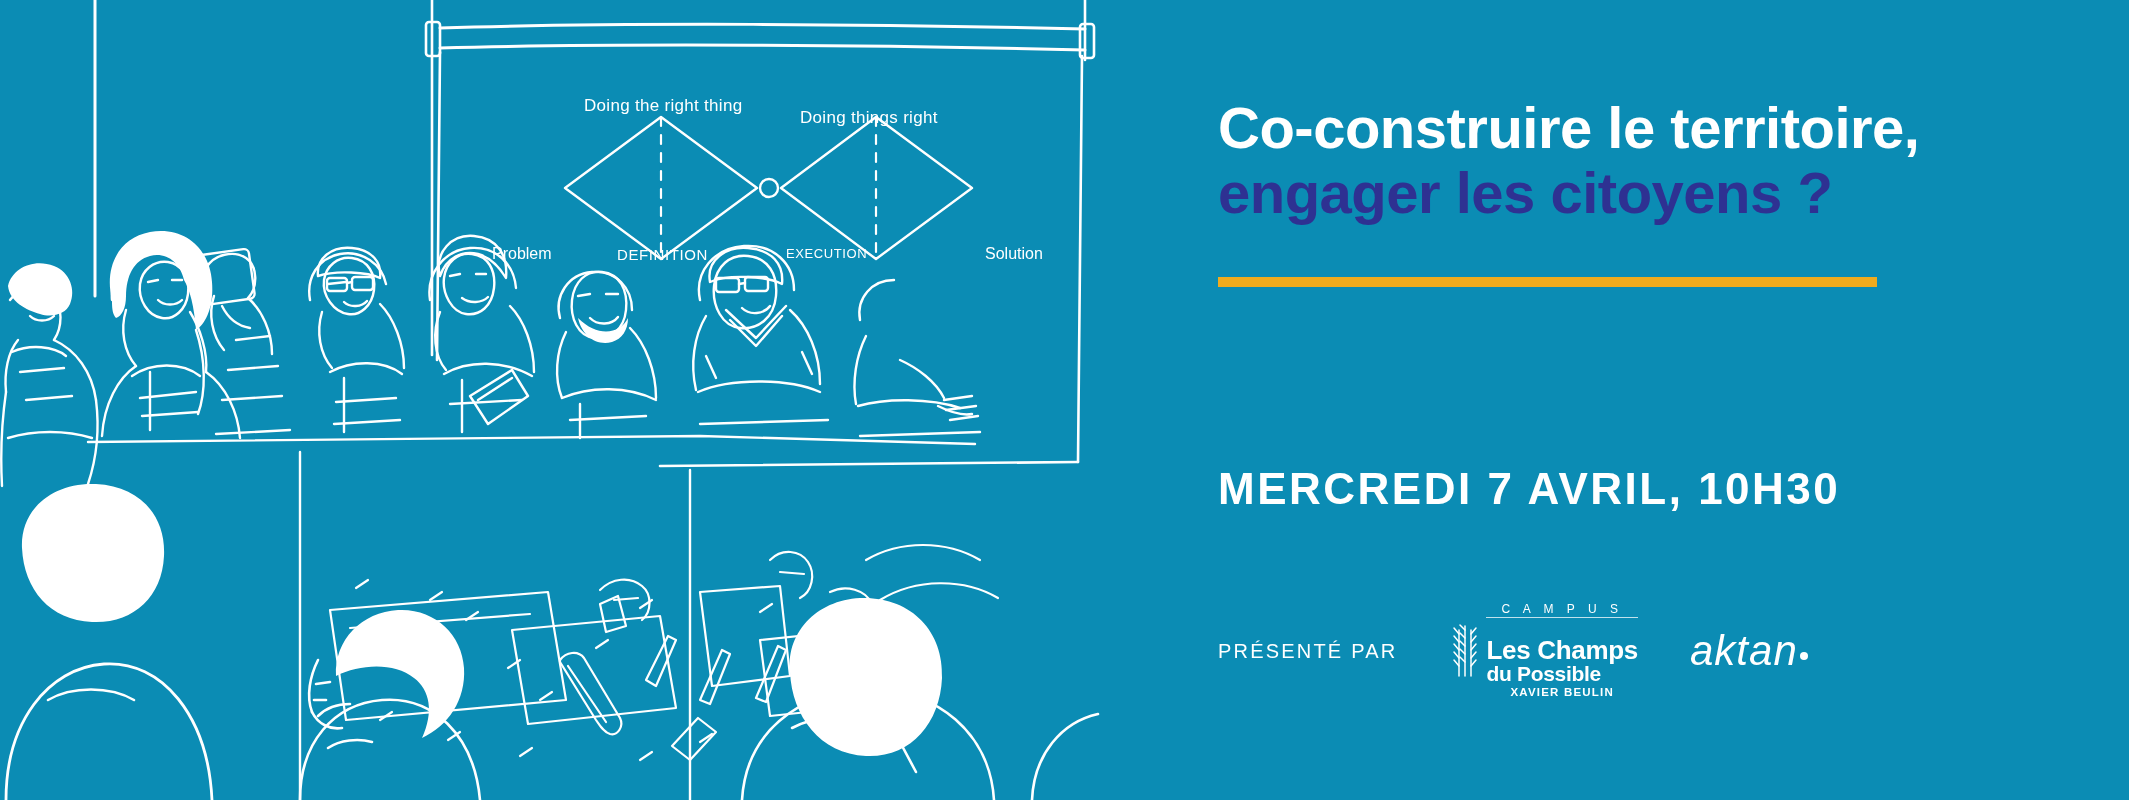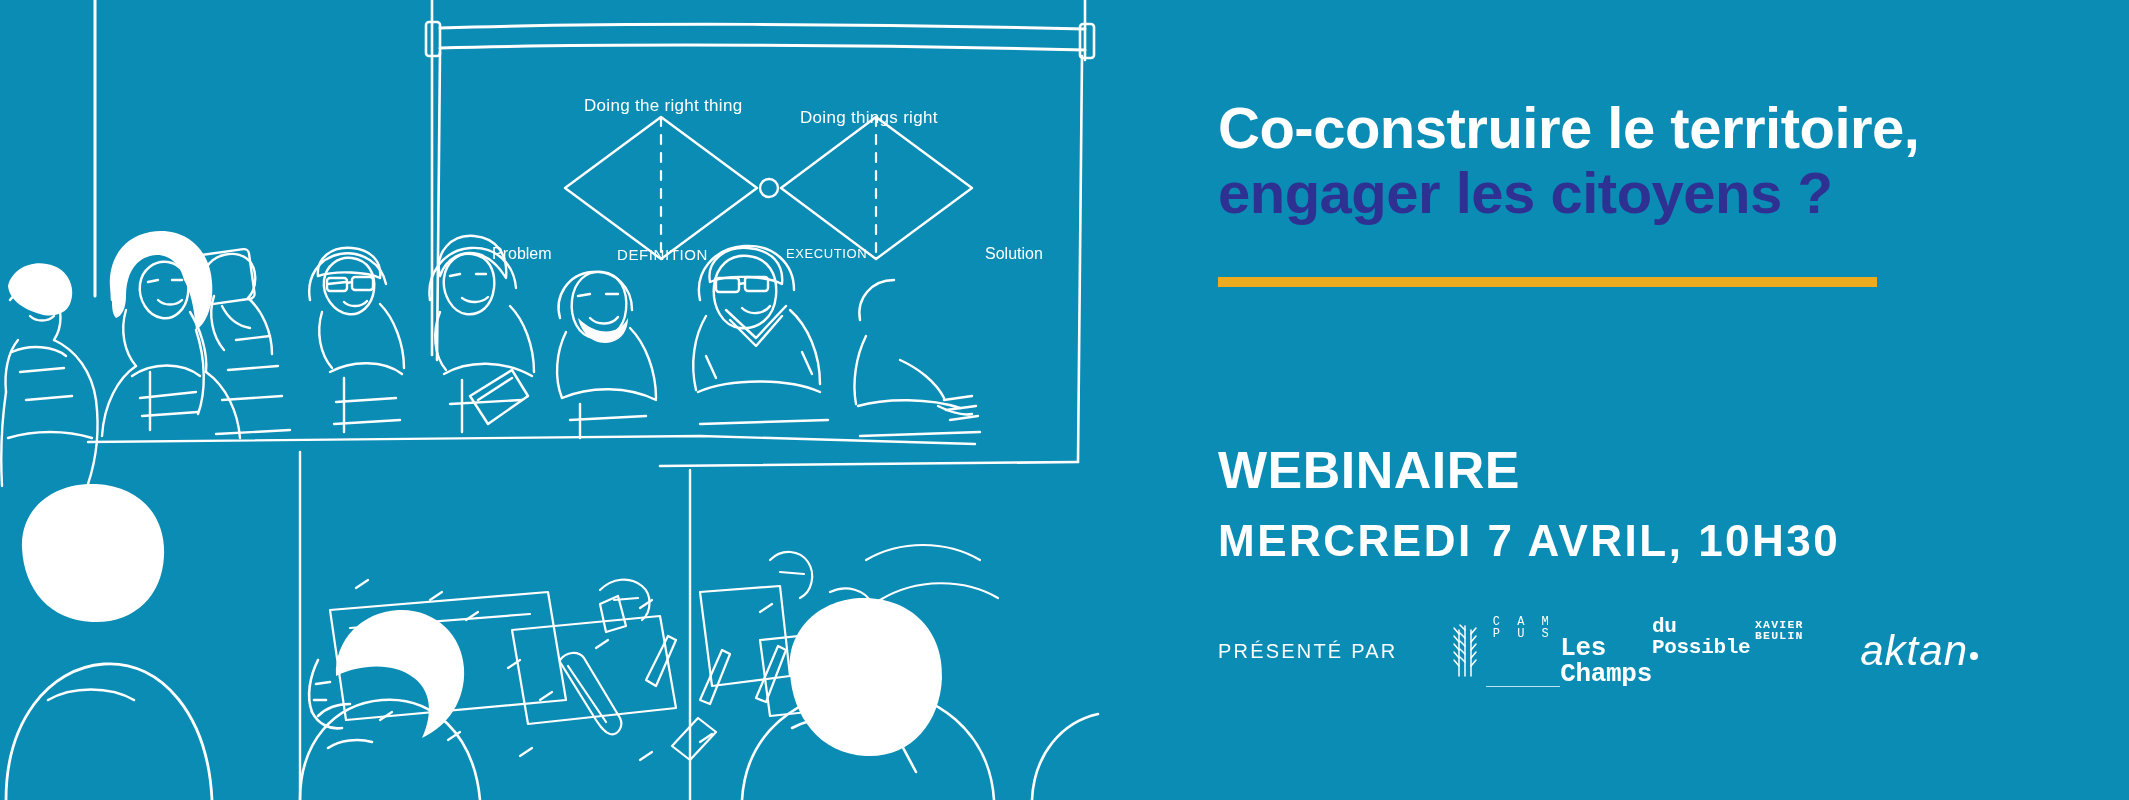--- a/index.html
+++ b/index.html
@@ -74,21 +74,21 @@
   }
   .logo-grdf .bar{
     width:32px;height:7px;background:#ffffff;margin-top:4px;
     margin-left:-4px;
   }
 
   .logo-campus{
     margin-left:54px;display:flex;align-items:center;
   }
   .logo-campus .wheat{flex:0 0 auto;margin-right:5px;}
-  .logo-campus .txt{display:flex;flex-direction:row;line-height:1;font-family:Liberation Mono, monospace;}
+  .logo-campus .txt{display:flex;flex-direction:column;line-height:1;}
   .logo-campus .c1{
     color:#ffffff;font-size:12px;letter-spacing:5px;
     border-bottom:1px solid rgba(255,255,255,.75);padding-bottom:2px;
     text-align:center;
   }
   .logo-campus .c2{
     color:#ffffff;font-weight:bold;font-size:26px;letter-spacing:-0.3px;
     margin-top:19px;
   }
   .logo-campus .c3{
@@ -376,21 +376,20 @@
   <div id="content">
 
     <div class="title-block">
       <div class="title-line l1">Co-construire le territoire,</div>
       <div class="title-line l2">engager les citoyens ?</div>
     </div>
 
     <div class="rule"></div>
 
     <div class="webinar">
-      <div class="big">WEBINAIRE</div>
       <div class="date">MERCREDI 7 AVRIL, 10H30</div>
     </div>
 
     <div class="logos">
 
       <div class="presented">PRÉSENTÉ PAR</div>
 
 
       <div class="logo-campus">
         <div class="wheat">

